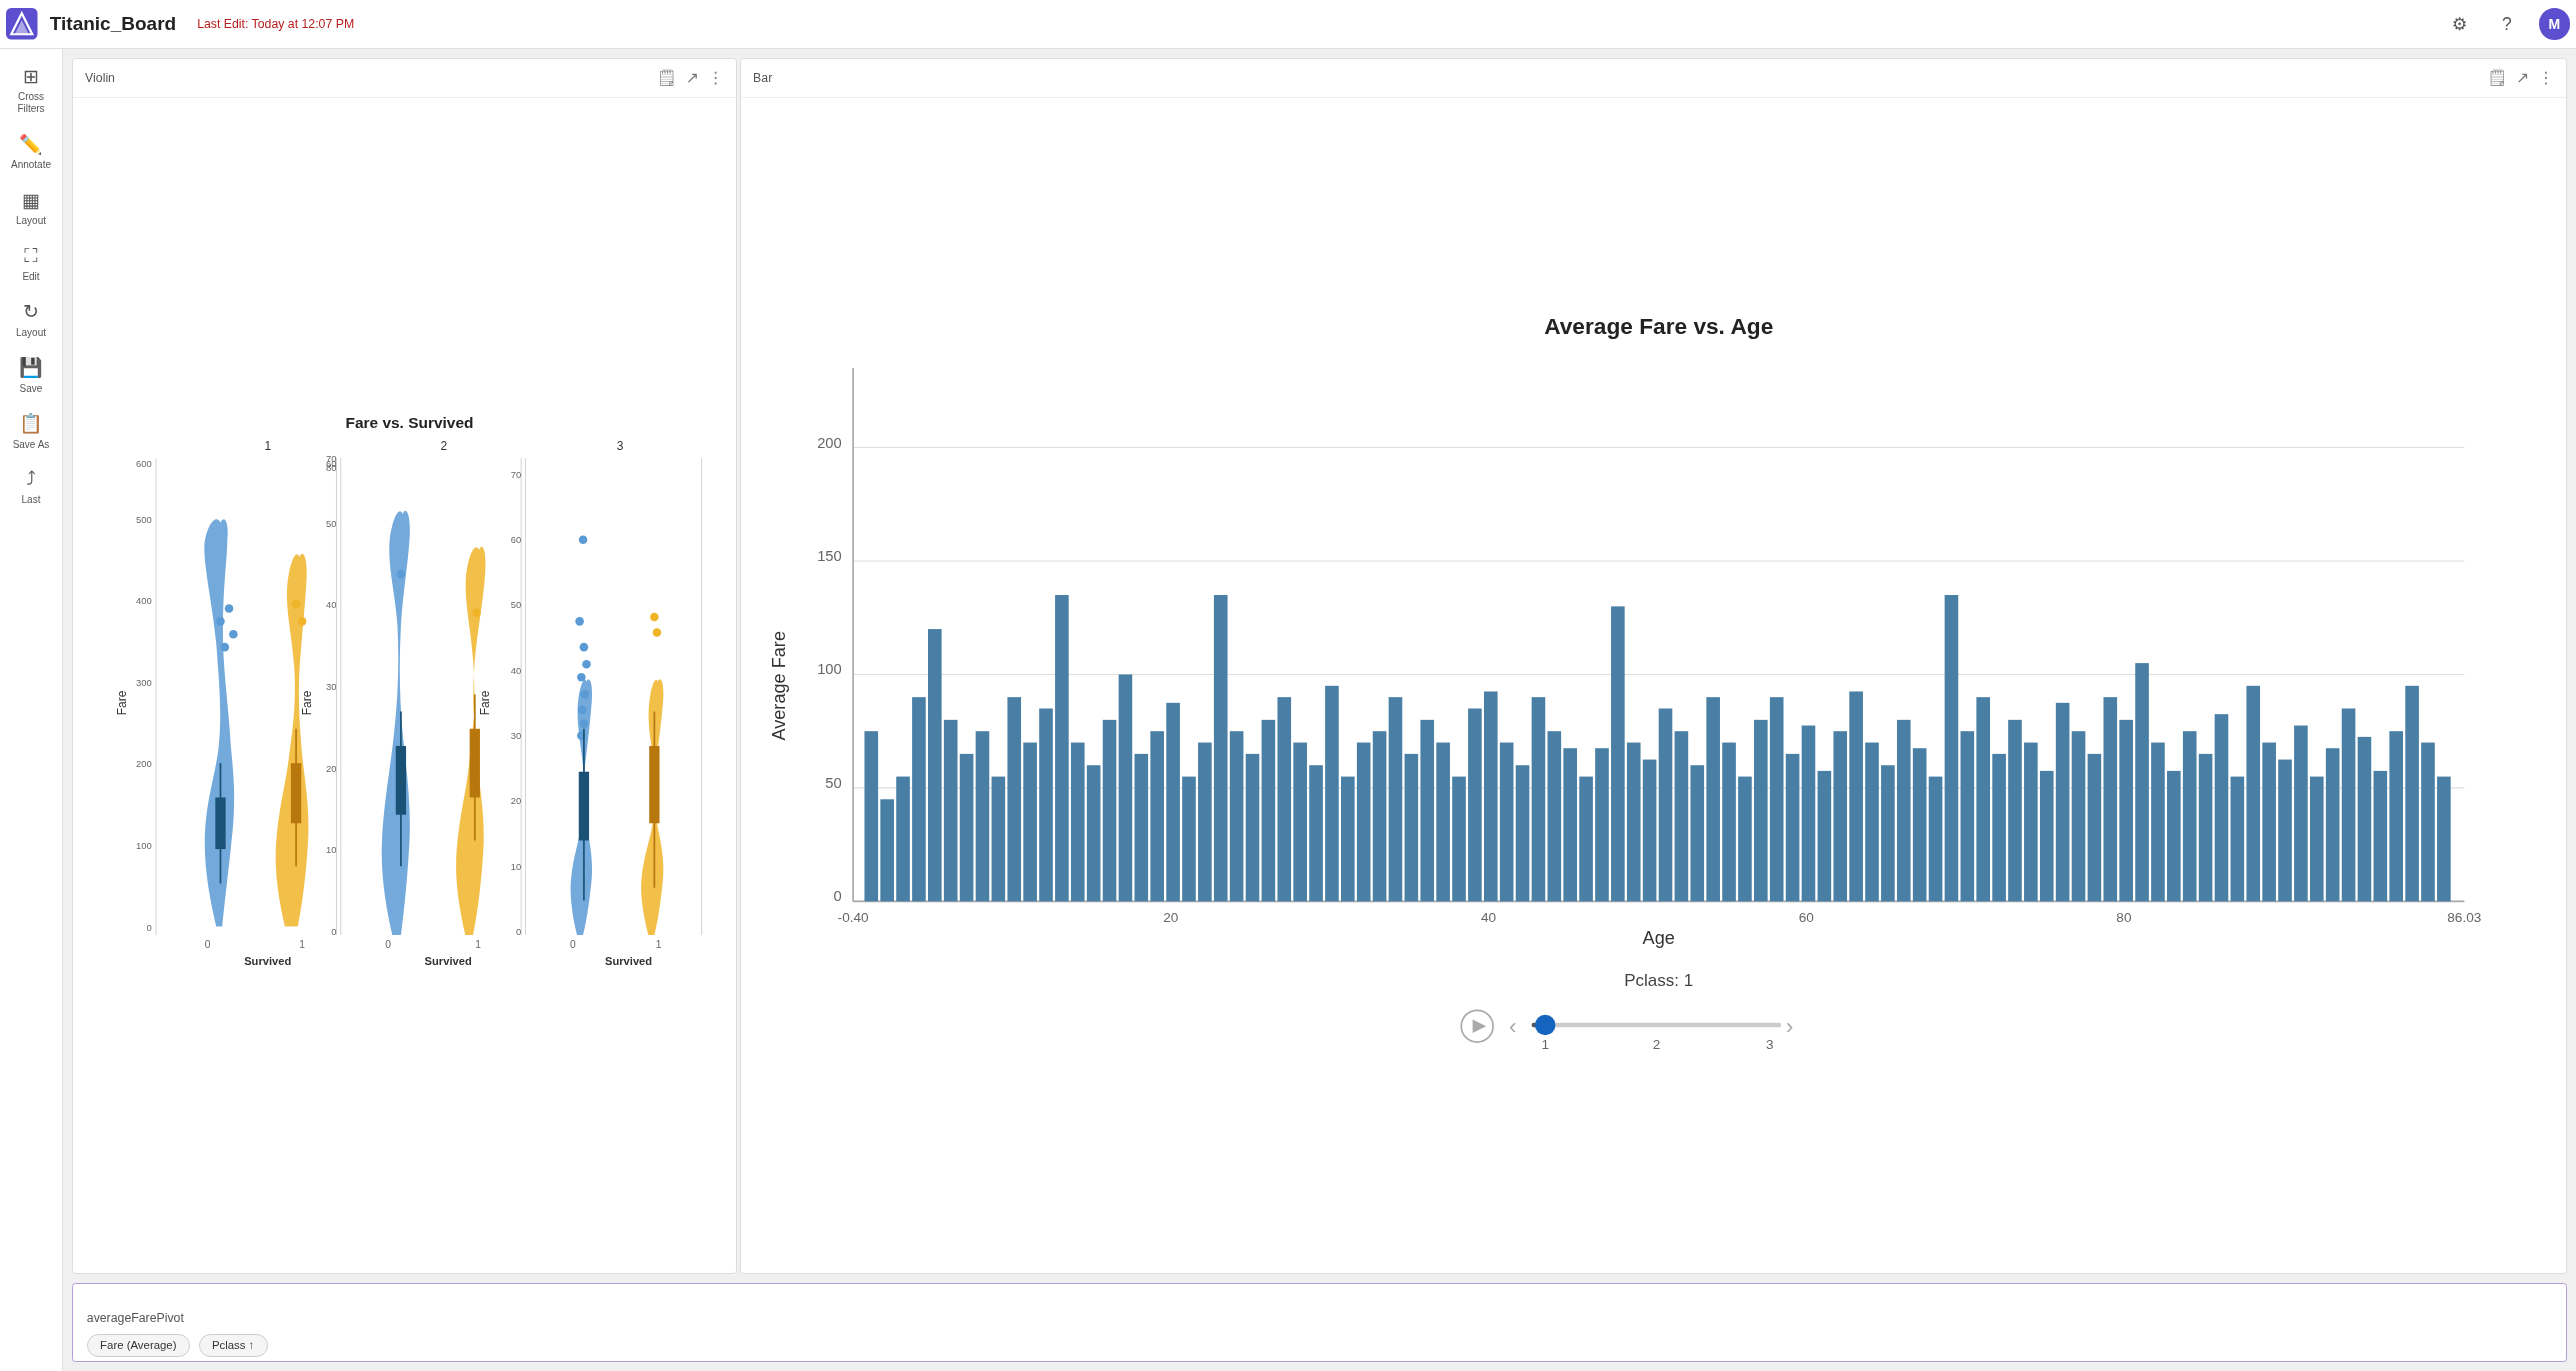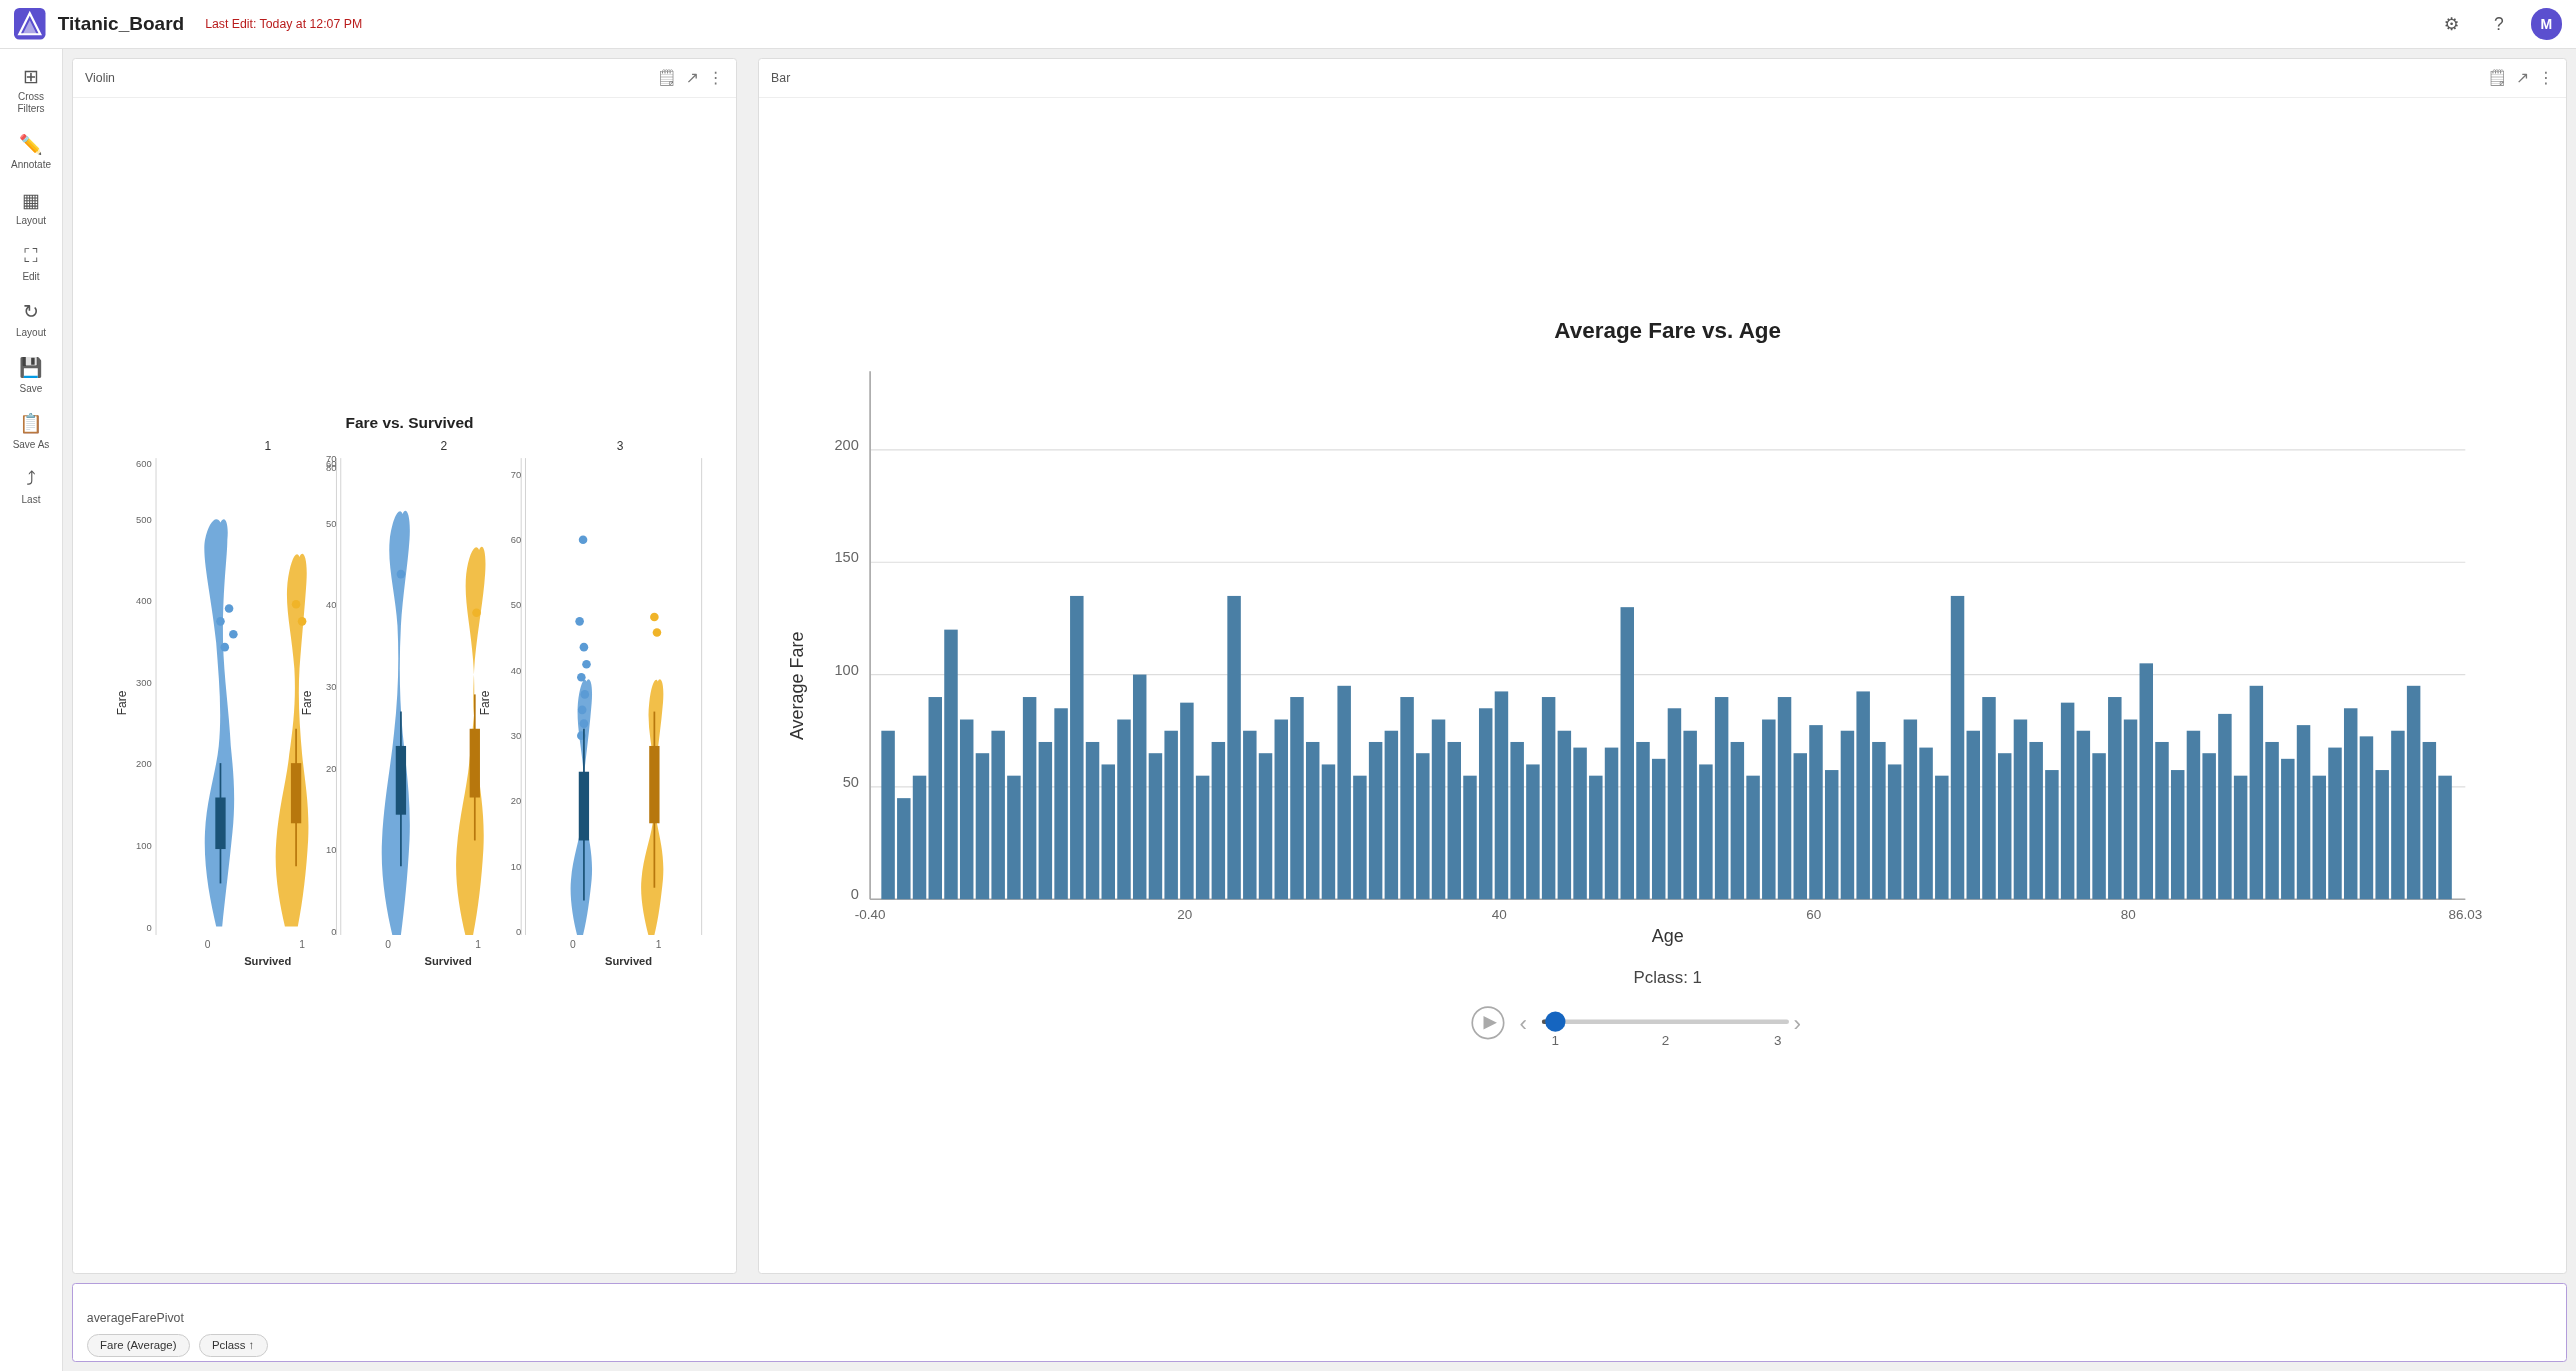--- a/index.html
+++ b/index.html
@@ -1,21 +1,21 @@
 <!DOCTYPE html>
 <html style="font-size:14px"><head>
   <meta charset="utf-8">
   <style>
     * { box-sizing: border-box; margin: 0; padding: 0; }
     body { font-family: 'Segoe UI', Arial, sans-serif; background: #f5f5f5; width: 2576px; height: 1371px; overflow: hidden; }
 
     
     .header {
       display: flex; align-items: center; background: #fff;
-      border-bottom: 0.9px solid #e0e0e0; height: 49px; padding: 0 14px;
+      border-bottom: 0.9px solid #e0e0e0; height: 49px; padding: 0 6px;
       position: relative; z-index: 10;
     }
     .logo { width: 31.5px; height: 31.5px; margin-right: 12.3px; }
     .logo svg { width: 31.5px; height: 31.5px; }
     .app-title { font-size: 19px; font-weight: 600; color: #222; margin-right: 21px; }
     .last-edit { font-size: 12.3px; color: #b91c1c; }
     .header-right { margin-left: auto; display: flex; align-items: center; gap: 15.8px; }
     .header-icon-btn { width: 31.5px; height: 31.5px; border-radius: 50%; display: flex; align-items: center; justify-content: center; cursor: pointer; color: #555; font-size: 17.5px; }
     .header-avatar { width: 31.5px; height: 31.5px; border-radius: 50%; background: #5b4fcf; color: #fff; display: flex; align-items: center; justify-content: center; font-size: 14px; font-weight: 600; cursor: pointer; }
 
@@ -33,21 +33,21 @@
       width: 100%; padding: 8.8px 3.5px; cursor: pointer; color: #555;
       font-size: 9.6px; gap: 3.5px;
     }
     .sidebar-item .icon { font-size: 19px; }
     .sidebar-item .label { font-size: 10px; text-align: center; line-height: 1.2; }
 
     
     .content-area { flex: 1; display: flex; flex-direction: column; background: #f0f0f0; padding: 8.8px; gap: 8.8px; }
 
     
-    .charts-row { display: flex; gap: 21px; flex: 1; min-height: 0; }
+    .charts-row { display: flex; gap: 3px; flex: 1; min-height: 0; }
 
     
     .chart-panel {
       background: #fff; border: 0.9px solid #ddd; border-radius: 3.5px;
       display: flex; flex-direction: column; overflow: hidden;
     }
     .chart-panel.violin { flex: 0 0 665px; }
     .chart-panel.bar { flex: 1; }
 
     .chart-header {

